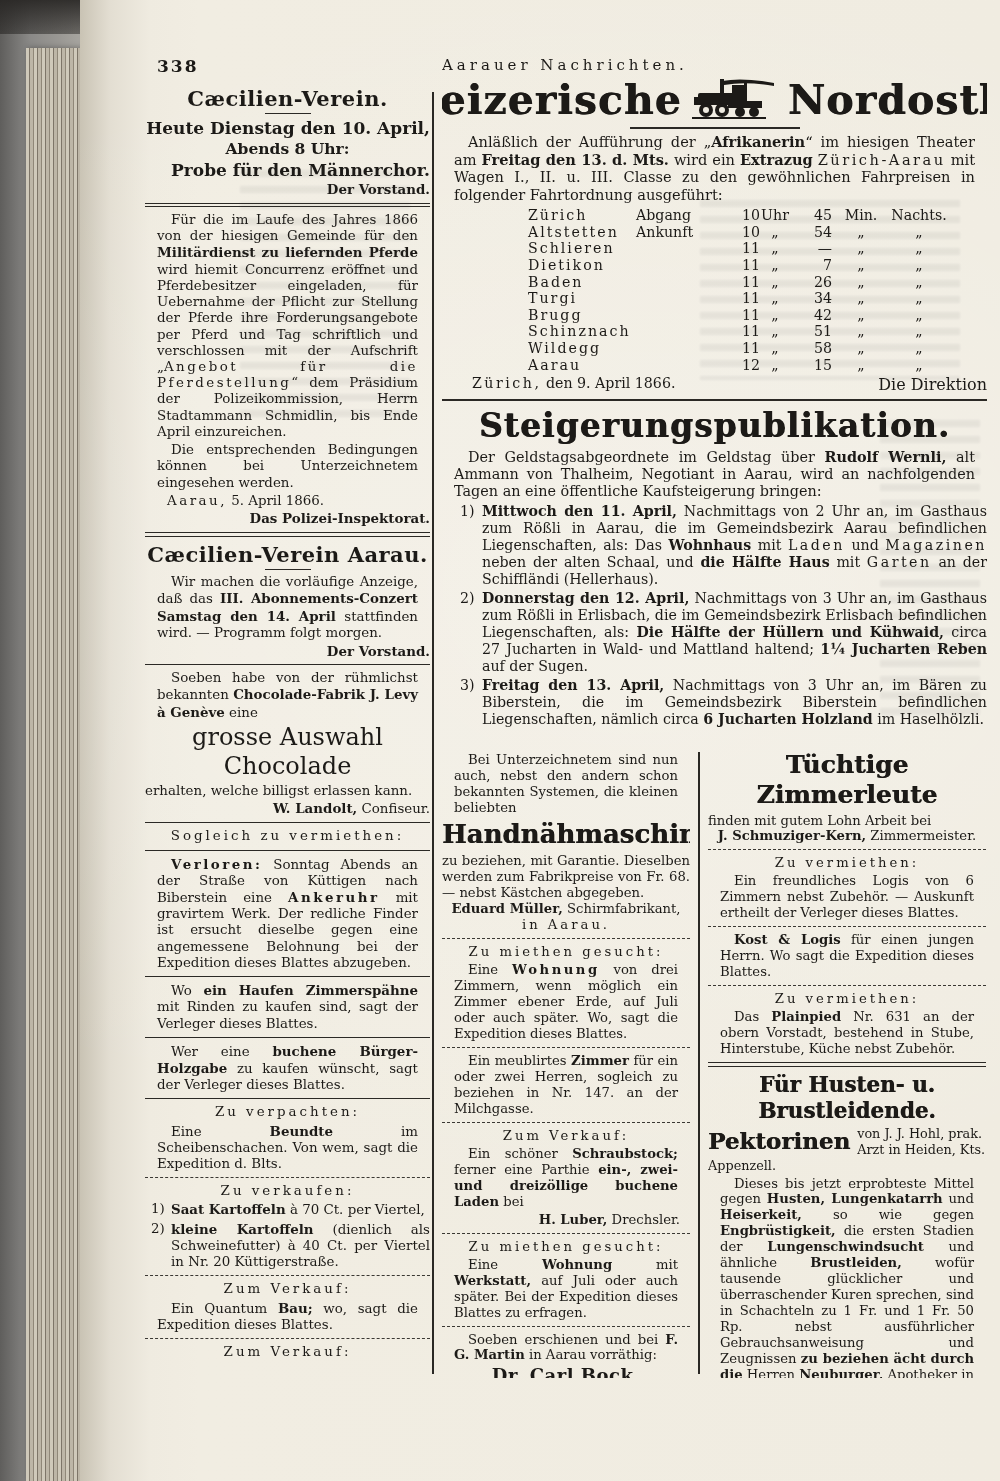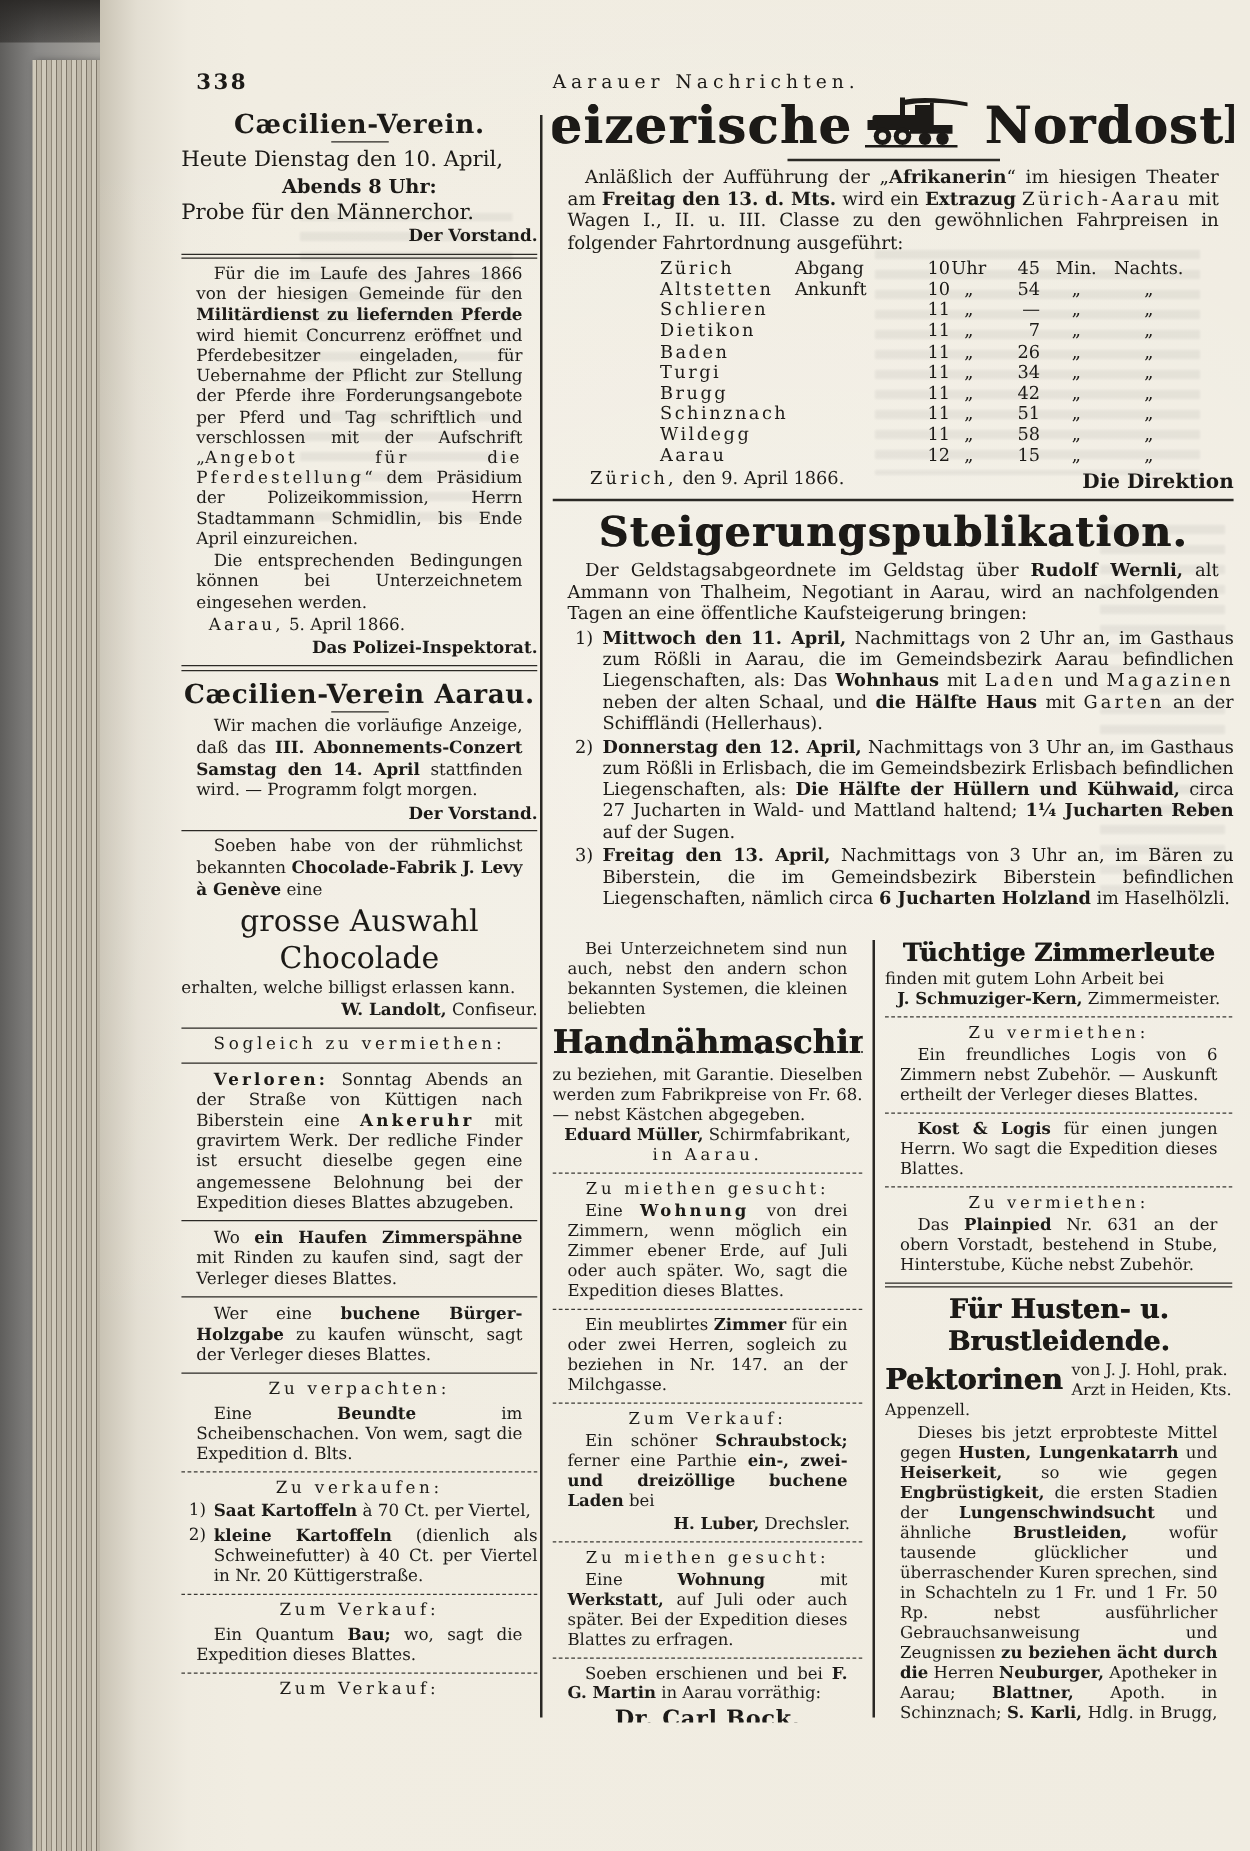--- a/index.html
+++ b/index.html
@@ -38,38 +38,38 @@
   .spaced{letter-spacing:3px;text-align:center;margin:3px 0 1px;}
   .sb{font-weight:bold;}
   .sg{letter-spacing:2.5px;}
   .rule{border-top:1px solid #2b2925;margin:5px 0;}
   .rule-d{border-top:1px solid #2b2925;border-bottom:1px solid #2b2925;height:2.5px;margin:5px 0;}
   .rule-dash{border-top:1px dashed #3a3833;margin:5px 0;}
   .shortrule{width:46px;border-top:1.5px solid #2b2925;margin:2px auto 4px;}
   
   .h-ant{font-size:21px;font-weight:bold;text-align:center;letter-spacing:.5px;margin:2px 0 0;}
   .h-line{font-weight:bold;text-align:center;font-size:15.5px;margin:1px 0;}
-  .h-line2{font-weight:normal;text-align:left;font-size:17px;margin:1px 0;}
+  .h-line2{font-weight:bold;text-align:right;font-size:17px;margin:1px 0;}
   .choco{font-size:24px;text-align:center;margin:2px 0;}
   .masthead{text-align:left;font-weight:normal;letter-spacing:4px;font-size:15px;margin:0 0 2px;}
   .nob-title{display:flex;align-items:center;justify-content:center;gap:10px;margin:0;}
   .nob-word{font-size:41px;font-weight:bold;letter-spacing:1px;text-shadow:.6px 0 currentColor;}
   .steig-title{font-size:33px;font-weight:bold;text-align:center;letter-spacing:1px;margin:4px 0 2px;text-shadow:.6px 0 currentColor;}
   .naeh-title{font-size:26px;font-weight:bold;text-align:center;margin:3px 0;text-shadow:.5px 0 currentColor;}
-  .zl-title{font-size:20px;font-weight:bold;text-align:center;margin:0 0 2px;text-shadow:.5px 0 currentColor;}
+  .zl-title{font-size:25px;font-weight:bold;text-align:center;margin:0 0 2px;text-shadow:.5px 0 currentColor;}
   .husten-title{font-size:21.5px;font-weight:bold;text-align:center;margin:3px 0 2px;text-shadow:.5px 0 currentColor;}
   
   .tt{margin:4px 0 2px 86px;}
   .tt .tr{display:grid;grid-template-columns:108px 92px 32px 30px 42px 58px 58px;height:16.6px;}
   .tt .td{display:block;}
   .tt .td:nth-child(1){letter-spacing:2px;}
   .tt .td:nth-child(3),.tt .td:nth-child(5){text-align:right;}
   .tt .td:nth-child(4),.tt .td:nth-child(6),.tt .td:nth-child(7){text-align:center;}
   .dateline{display:flex;justify-content:space-between;margin-top:2px;}
-  .dir1{font-weight:bold;font-size:16px;text-align:right;}
+  .dir1{font-weight:normal;font-size:16px;text-align:right;}
   
   .item{position:relative;padding-left:26px;text-align:justify;margin:2px 0;}
   .item .num{position:absolute;left:6px;top:0;}
   .book-author{font-size:18px;font-weight:bold;text-align:center;letter-spacing:.5px;margin-top:2px;}
   .small-ctr{text-align:center;font-size:12.6px;}
   .pekt{overflow:hidden;margin:1px 0;}
   .pekt-word{float:left;font-size:23px;font-weight:bold;margin-right:7px;line-height:1.3;text-shadow:.5px 0 currentColor;}
   .pekt-rest{font-size:12.8px;}
   .loco{flex:0 0 auto;}
 </style>

